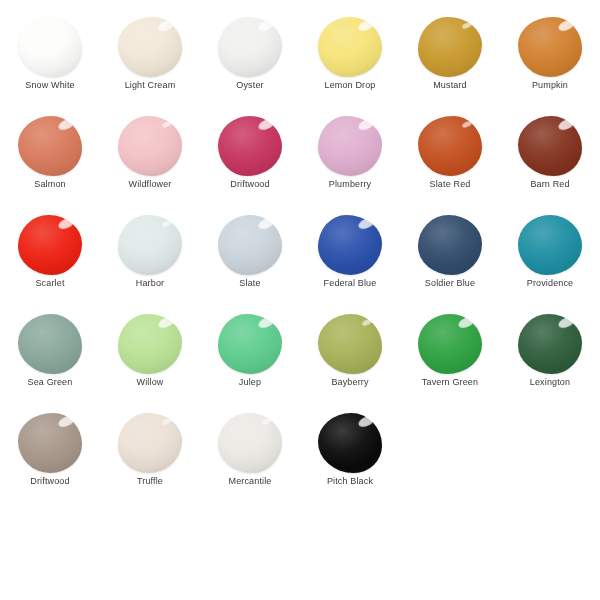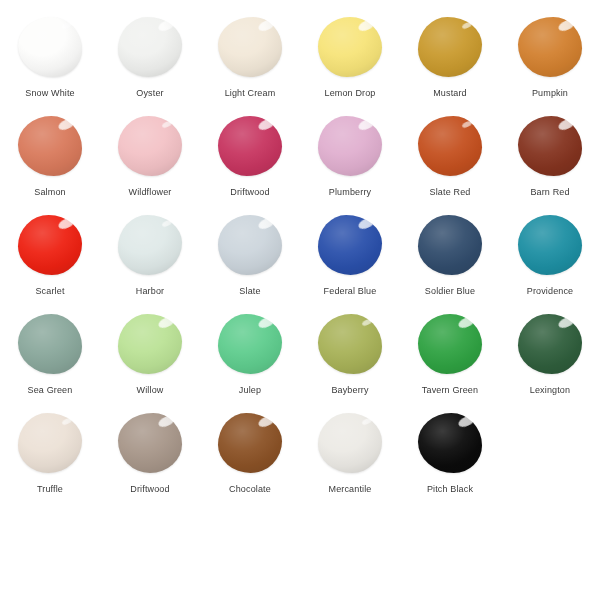--- a/index.html
+++ b/index.html
@@ -97,21 +97,21 @@
 
   
   .shape-a { border-radius: 52% 48% 44% 56% / 48% 54% 46% 52%; }
   .shape-b { border-radius: 46% 54% 52% 48% / 54% 46% 54% 46%; }
   .shape-c { border-radius: 55% 45% 50% 50% / 46% 52% 48% 54%; }
   .shape-d { border-radius: 48% 52% 47% 53% / 52% 48% 52% 48%; }
   .shape-e { border-radius: 50% 50% 55% 45% / 49% 51% 49% 51%; }
   .shape-f { border-radius: 44% 56% 49% 51% / 53% 47% 53% 47%; }
 
   .swatch-label {
-    margin-top: 8px;
+    margin-top: 0;
     font-size: 9px;
     line-height: 11px;
     color: #3a3a3a;
     text-align: center;
     letter-spacing: 0.15px;
     white-space: nowrap;
     font-family: "Liberation Sans", sans-serif;
   }
 </style>
 </head>
@@ -122,36 +122,36 @@
       <div class="swatch-cell">
         <div class="blob-wrap">
           <div class="blob shape-a" style="background: rgb(253, 253, 252);">
             <div class="gloss small"></div>
           </div>
         </div>
         <div class="swatch-label">Snow White</div>
       </div>
       <div class="swatch-cell">
         <div class="blob-wrap">
+          <div class="blob shape-c" style="background: rgb(242, 232, 216);">
+            <div class="gloss"></div>
+          </div>
+        </div>
+        <div class="swatch-label">Light Cream</div>
+      </div>
+      <div class="swatch-cell">
+        <div class="blob-wrap">
           <div class="blob shape-b" style="background: rgb(240, 241, 239);">
             <div class="gloss"></div>
           </div>
         </div>
         <div class="swatch-label">Oyster</div>
       </div>
       <div class="swatch-cell">
         <div class="blob-wrap">
-          <div class="blob shape-c" style="background: rgb(242, 232, 216);">
-            <div class="gloss"></div>
-          </div>
-        </div>
-        <div class="swatch-label">Light Cream</div>
-      </div>
-      <div class="swatch-cell">
-        <div class="blob-wrap">
           <div class="blob shape-e" style="background: rgb(247, 228, 121);">
             <div class="gloss"></div>
           </div>
         </div>
         <div class="swatch-label">Lemon Drop</div>
       </div>
       <div class="swatch-cell">
         <div class="blob-wrap">
           <div class="blob shape-b" style="background: rgb(201, 154, 46);">
             <div class="gloss small"></div>
@@ -300,41 +300,33 @@
       <div class="swatch-cell">
         <div class="blob-wrap">
           <div class="blob shape-d" style="background: rgb(47, 94, 60);">
             <div class="gloss"></div>
           </div>
         </div>
         <div class="swatch-label">Lexington</div>
       </div>
       <div class="swatch-cell">
         <div class="blob-wrap">
+          <div class="blob shape-c" style="background: rgb(168, 151, 138);">
+            <div class="gloss"></div>
+          </div>
+        </div>
+        <div class="swatch-label">Driftwood</div>
+      </div>
+      <div class="swatch-cell">
+        <div class="blob-wrap">
           <div class="blob shape-b" style="background: rgb(236, 225, 214);">
             <div class="gloss small"></div>
           </div>
         </div>
         <div class="swatch-label">Truffle</div>
-      </div>
-      <div class="swatch-cell">
-        <div class="blob-wrap">
-          <div class="blob shape-c" style="background: rgb(168, 151, 138);">
-            <div class="gloss"></div>
-          </div>
-        </div>
-        <div class="swatch-label">Driftwood</div>
-      </div>
-      <div class="swatch-cell">
-        <div class="blob-wrap">
-          <div class="blob shape-f" style="background: rgb(139, 82, 38);">
-            <div class="gloss"></div>
-          </div>
-        </div>
-        <div class="swatch-label">Chocolate</div>
       </div>
       <div class="swatch-cell">
         <div class="blob-wrap">
           <div class="blob shape-d" style="background: rgb(236, 234, 229);">
             <div class="gloss small"></div>
           </div>
         </div>
         <div class="swatch-label">Mercantile</div>
       </div>
       <div class="swatch-cell">

